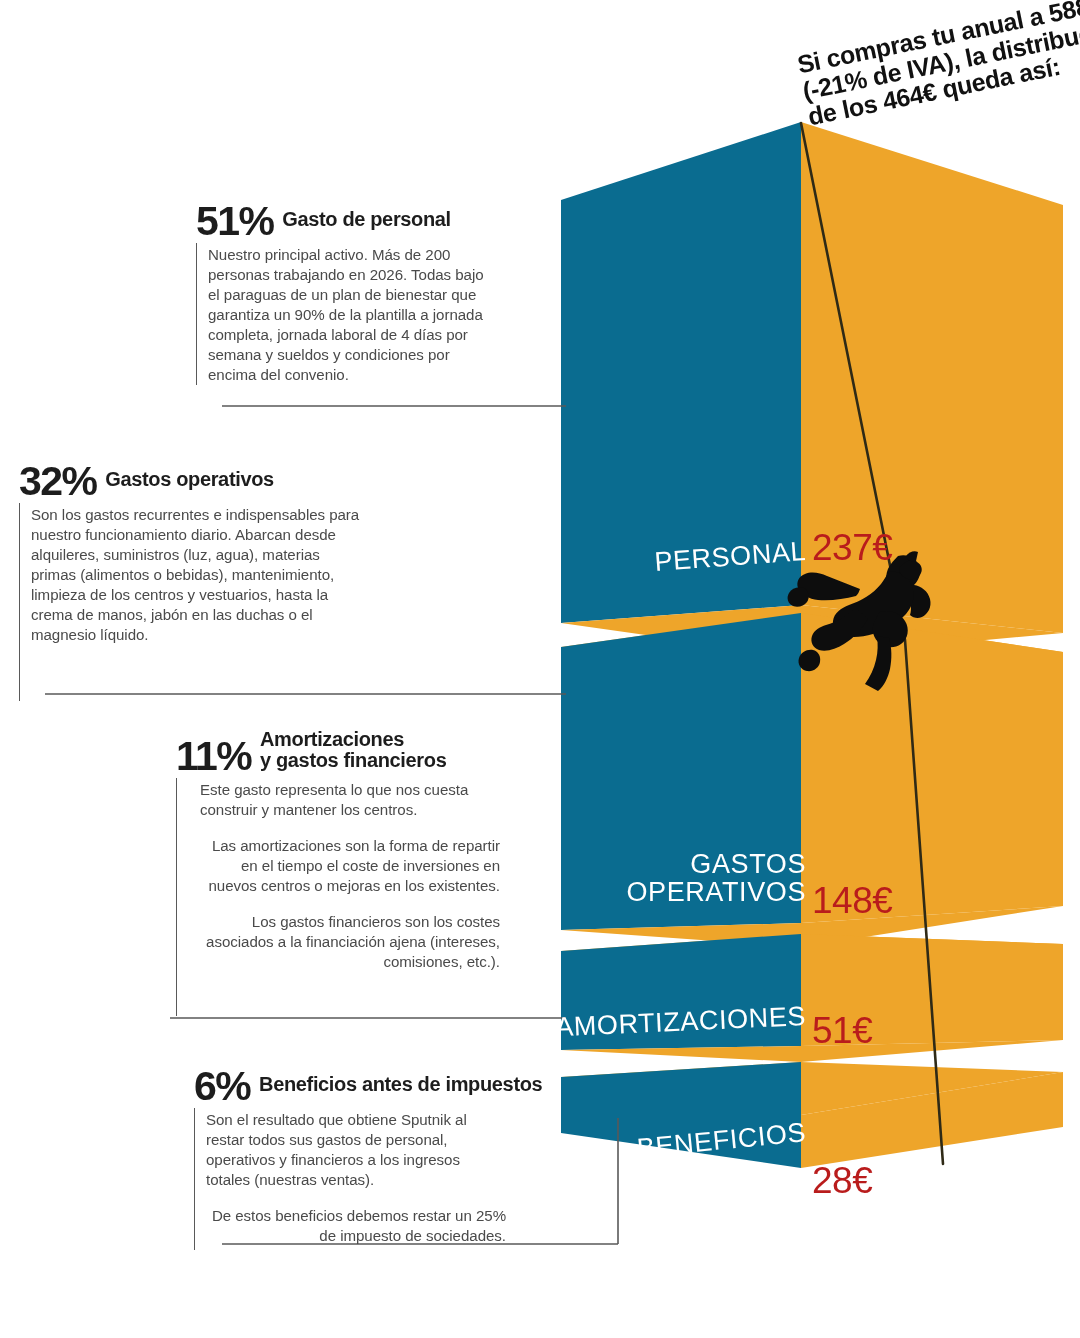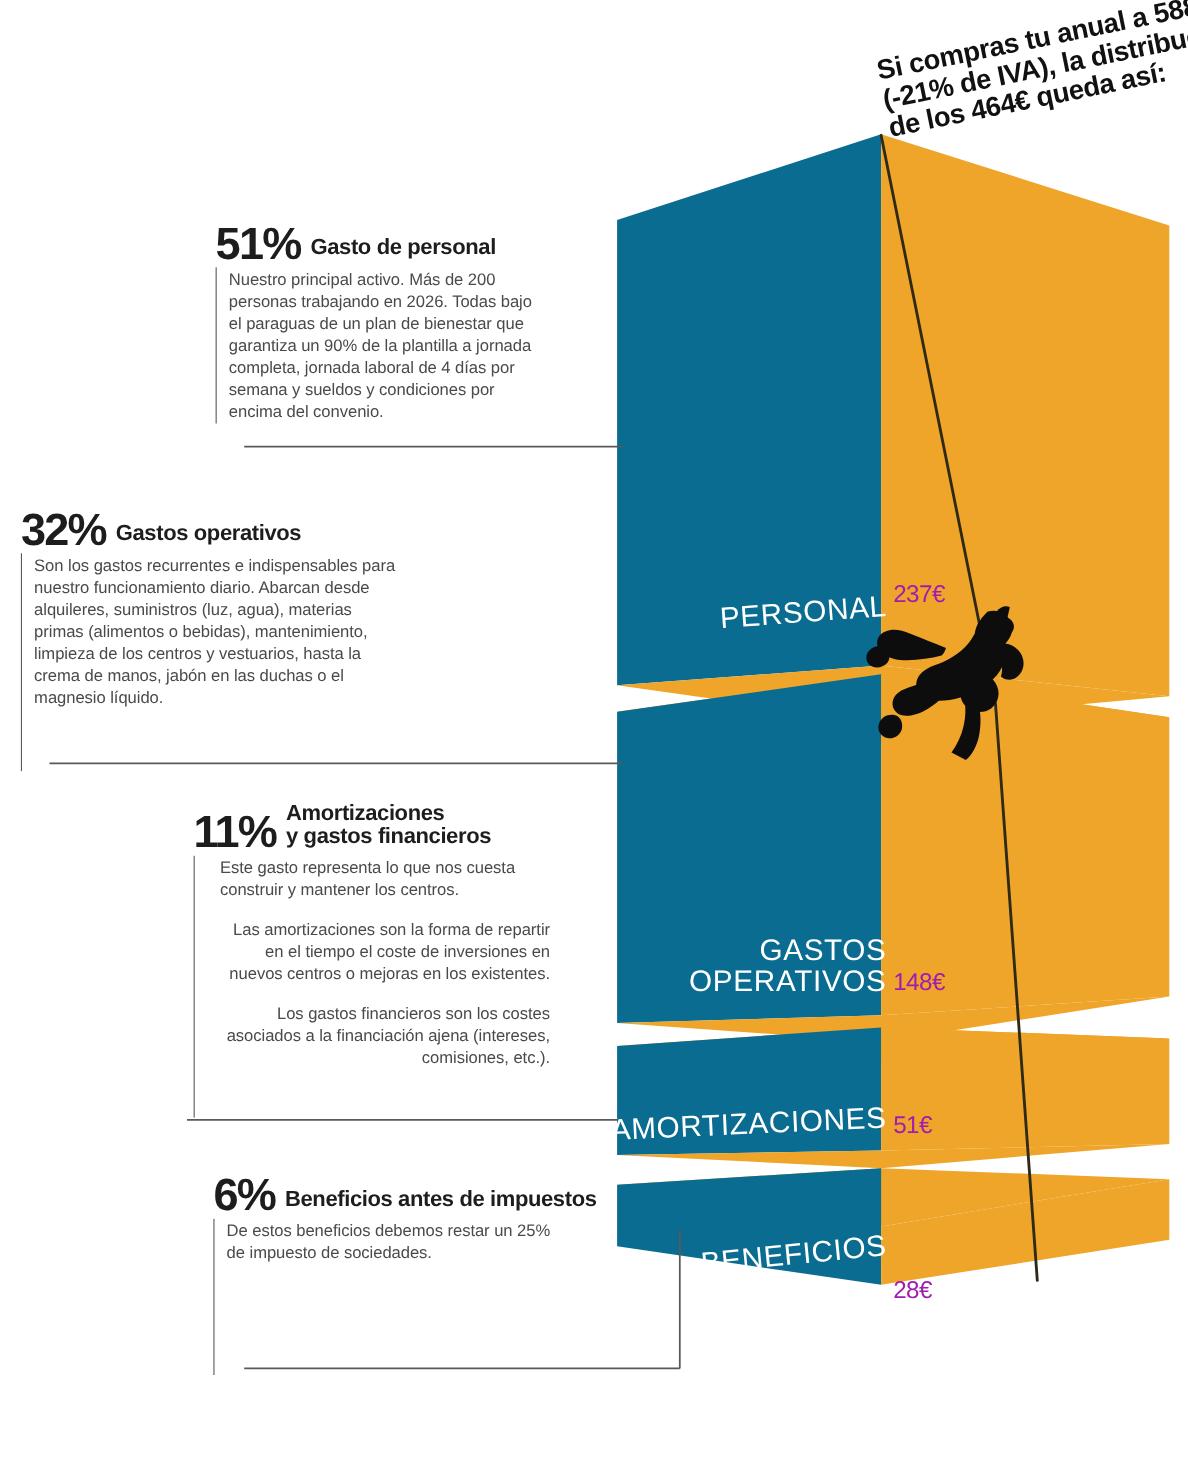--- a/index.html
+++ b/index.html
@@ -25,21 +25,21 @@
     line-height:1.06;
     letter-spacing:-0.4px;
     color:#111;
     white-space:nowrap;
   }
   .headline .hl{display:block;}
 
   
   .ann{position:absolute;}
   .ann .head{
-    display:flex;align-items:flex-end;gap:9px;
+    display:flex;align-items:center;gap:9px;
     color:#262626;
     margin-bottom:4px;
   }
   .ann .pct{
     font-size:41px;font-weight:700;line-height:0.88;
     letter-spacing:-1.6px;color:#1d1d1d;
   }
   .ann .cat{
     font-size:20px;font-weight:700;line-height:1.05;
     letter-spacing:-0.35px;color:#1d1d1d;
@@ -65,22 +65,22 @@
     color:#ffffff;
     font-size:27px;
     font-weight:400;
     letter-spacing:0.6px;
     line-height:1.02;
     white-space:nowrap;
     text-align:right;
   }
   .bval{
     position:absolute;
-    color:#a21caf;
-    font-size:22px;
+    color:#b91c1c;
+    font-size:37px;
     font-weight:400;
     letter-spacing:-0.5px;
     white-space:nowrap;
   }
 </style>
 </head>
 <body>
 
 <div id="stage">
 
@@ -216,17 +216,18 @@
       <p>Los gastos financieros son los costes asociados a la financiación ajena (intereses, comisiones, etc.).</p>
     </div>
   </div>
 
   <div class="ann" style="left:194px;top:1068px;width:430px;">
     <div class="head">
       <span class="pct">6%</span>
       <span class="cat">Beneficios antes de impuestos</span>
     </div>
     <div class="body" style="width:300px;min-height:140px;">
+      <p>Son el resultado que obtiene Sputnik al restar todos sus gastos de personal, operativos y financieros a los ingresos totales (nuestras ventas).</p>
       <p>De estos beneficios debemos restar un 25% de impuesto de sociedades.</p>
     </div>
   </div>
 
 </div>
 
 </body></html>

